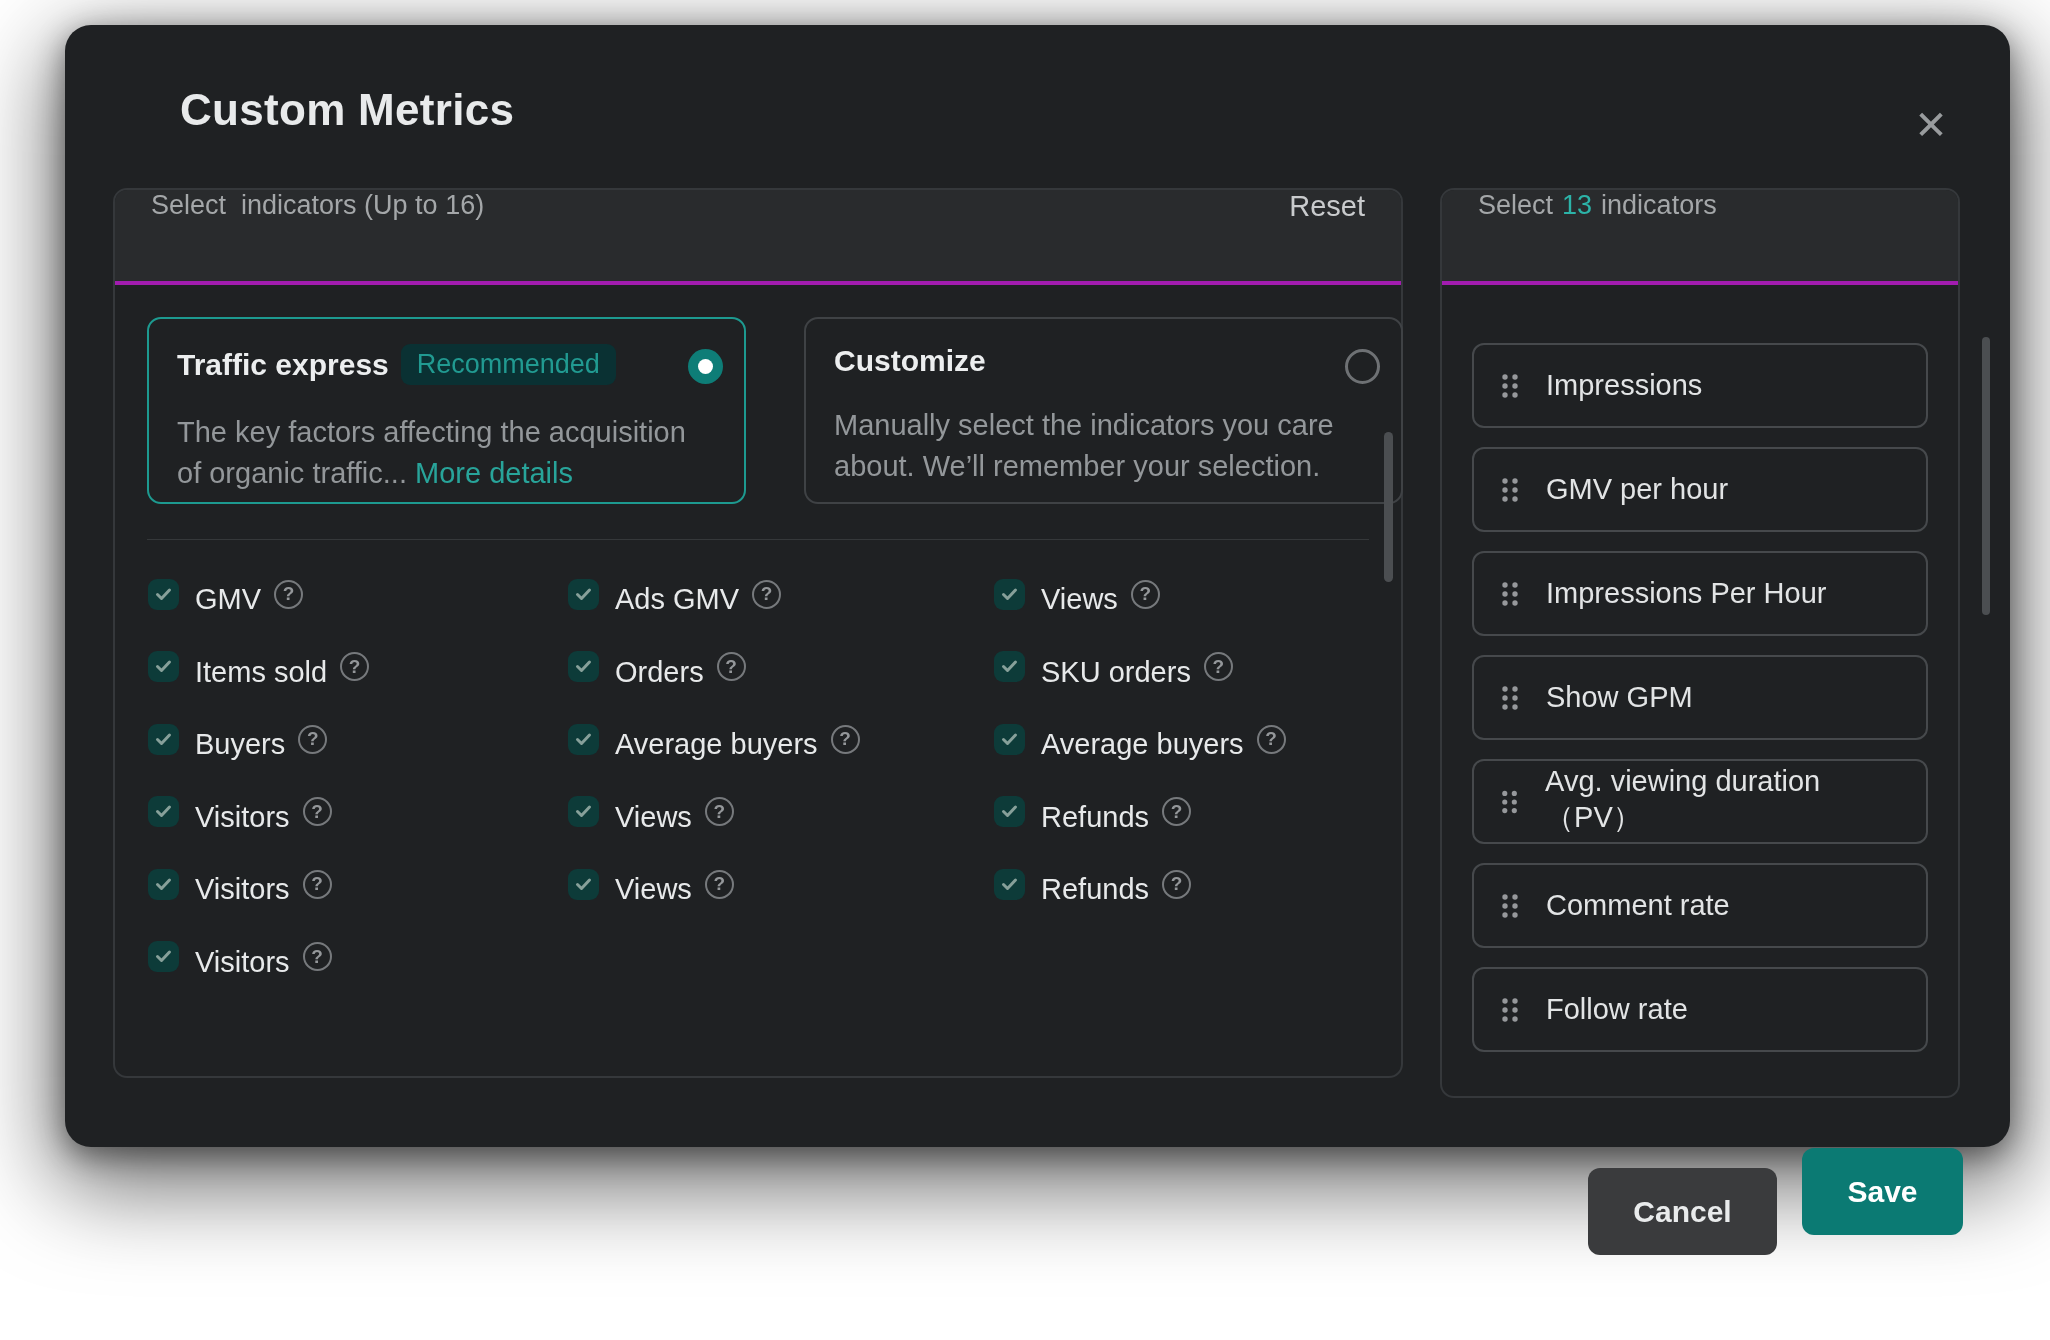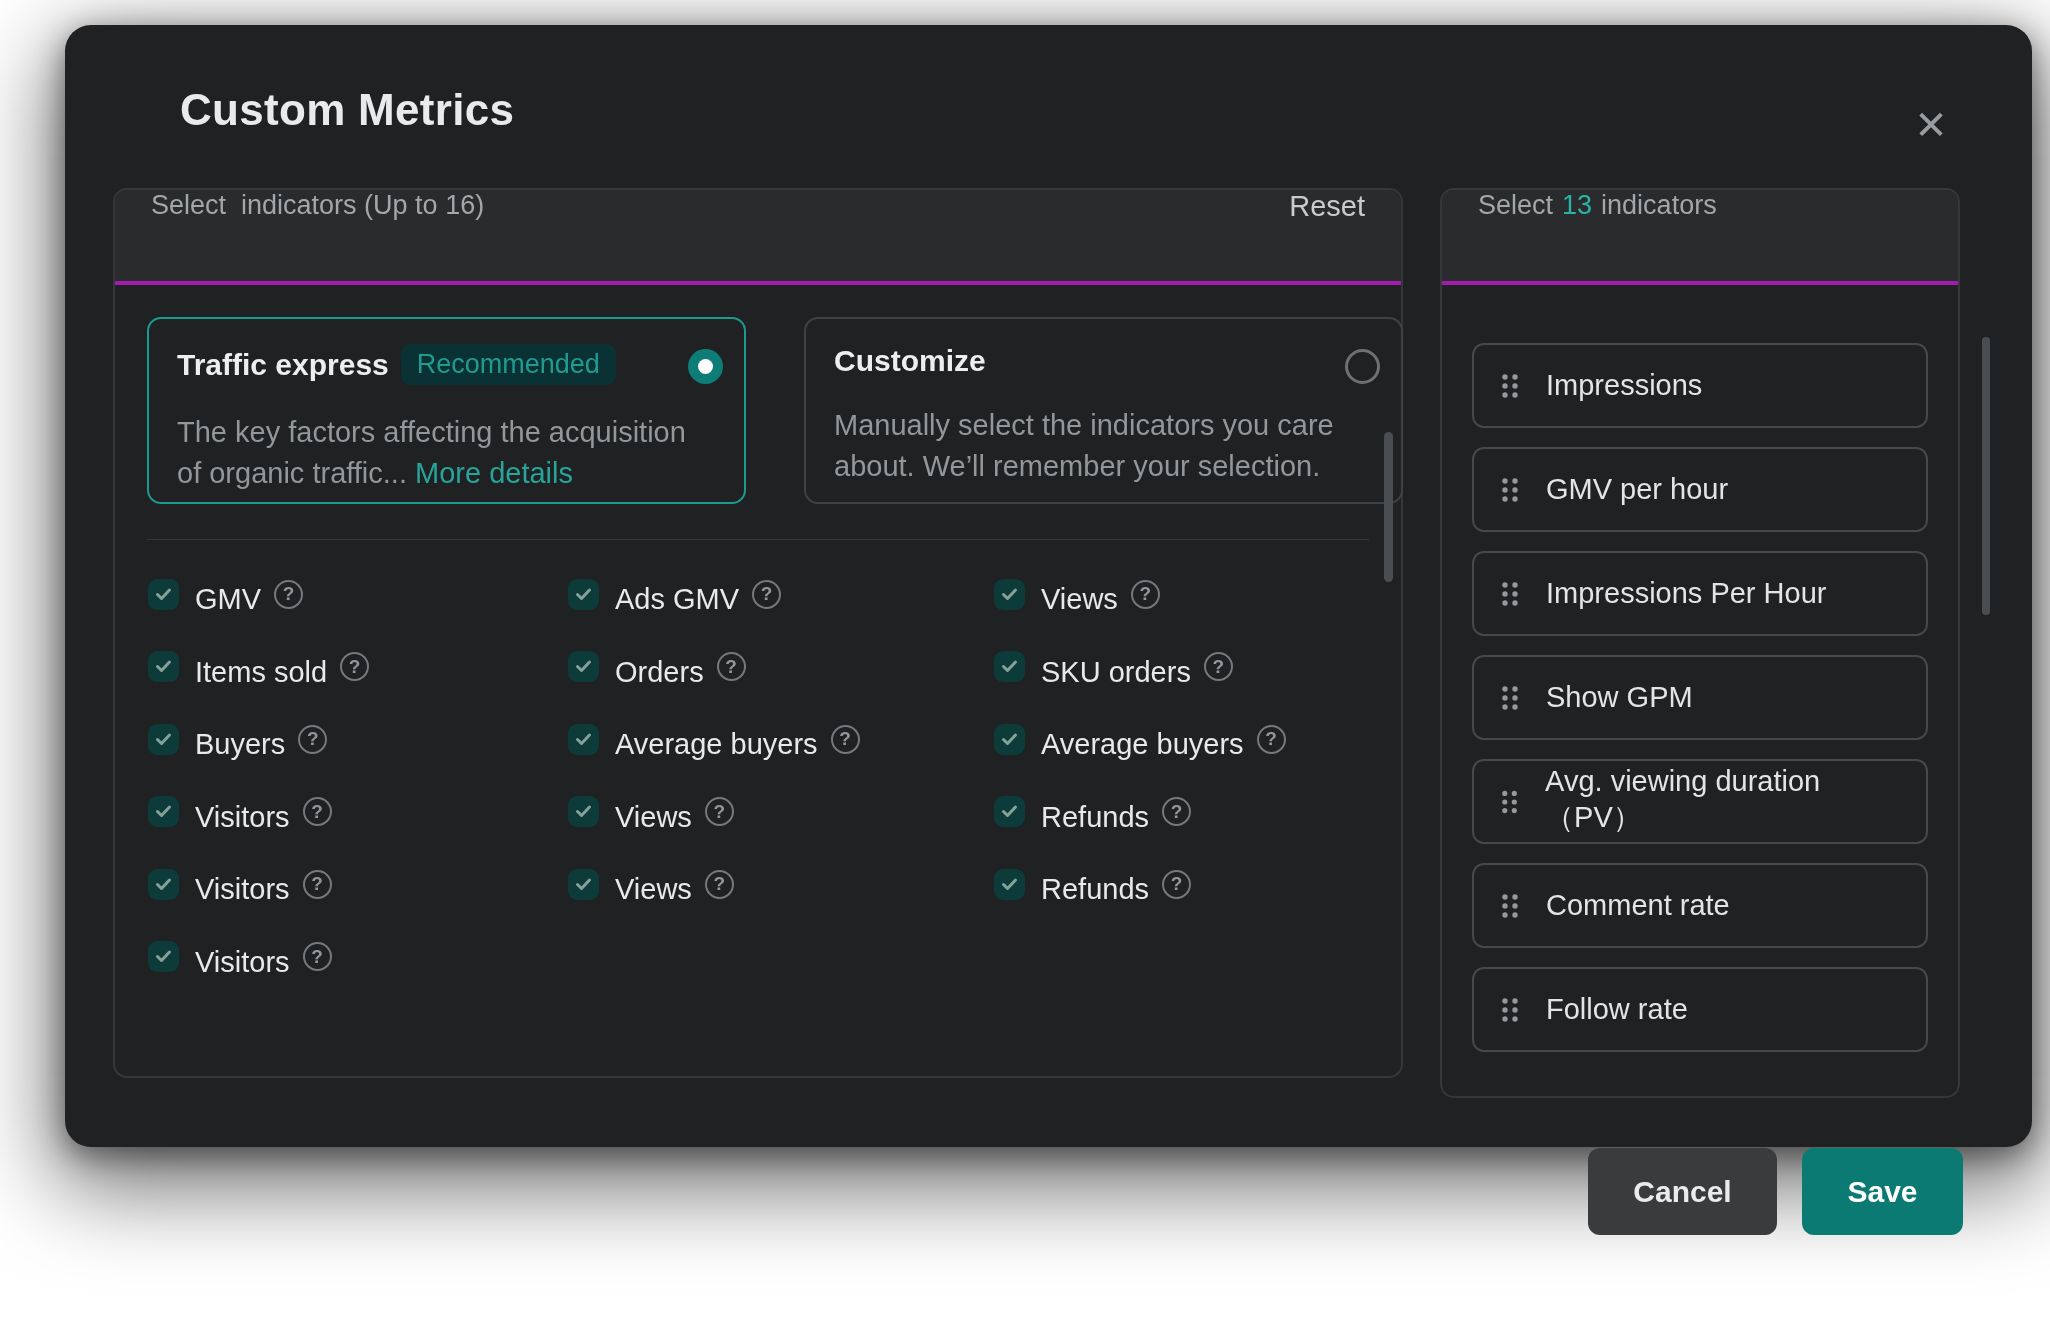--- a/index.html
+++ b/index.html
@@ -6,21 +6,20 @@
   body{
     width:2050px;height:1340px;position:relative;overflow:hidden;
     background:#ffffff;
     font-family:"Liberation Sans","DejaVu Sans",sans-serif;
     -webkit-font-smoothing:antialiased;
   }
   .modal{
     position:absolute;left:65px;top:25px;width:1945px;height:1122px;
     background:#1f2123;border-radius:26px;
     box-shadow:0 30px 90px 12px rgba(0,0,0,.55),0 8px 30px rgba(0,0,0,.45);
-    padding-left:22px;
   }
   .modal-title{
     position:absolute;left:115px;top:60px;
     font-size:44px;font-weight:600;color:#e8eaeb;letter-spacing:.3px;
   }
   .close-btn{
     position:absolute;left:1838px;top:72px;width:56px;height:56px;
     display:flex;align-items:center;justify-content:center;cursor:pointer;
   }
   .close-btn span{font-size:40px;color:#999c9e;line-height:1;}
@@ -98,21 +97,21 @@
   .scroll-thumb{position:absolute;background:#4b4e51;border-radius:5px;}
   .thumb-left{right:8px;top:146px;width:9px;height:150px;}
   .thumb-modal{left:1917px;top:312px;width:8px;height:278px;}
 
   
   .btn{
     position:absolute;top:1123px;height:87px;border-radius:12px;
     display:flex;align-items:center;justify-content:center;
     font-size:30px;font-weight:600;cursor:pointer;box-sizing:border-box;
   }
-  .btn-cancel{left:1523px;width:189px;background:#3a3b3d;color:#e9ebec;}
+  .btn-cancel{left:1523px;width:189px;background:#3a3b3d;color:#e9ebec;margin-top:20px;}
   .btn-save{left:1737px;width:161px;background:#0b7a73;color:#ffffff;}
 
   .teal{color:#2cb3a8;}
   .rp-title{font-size:27px;color:#a4a7a9;display:flex;}
   .rp-title .seg{margin-right:9px;}
   .rp-title .seg:last-child{margin-right:0;}
 </style>
 </head>
 <body>
 

